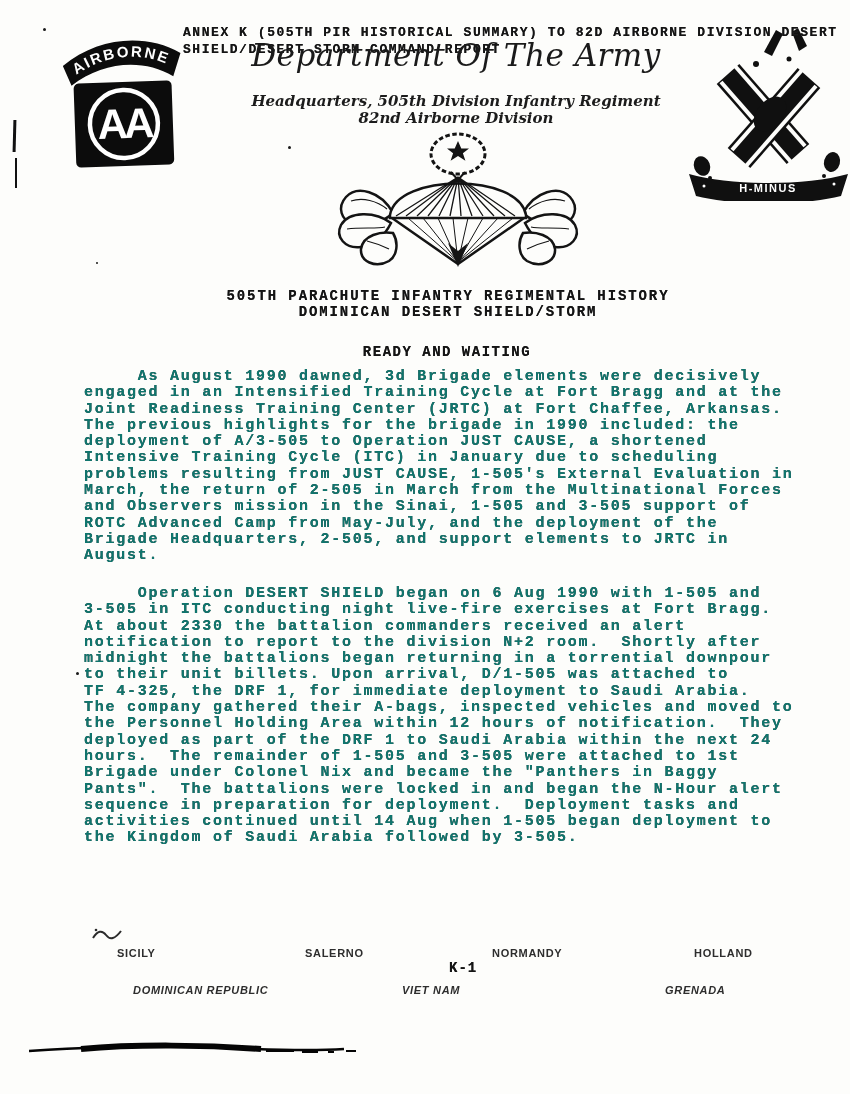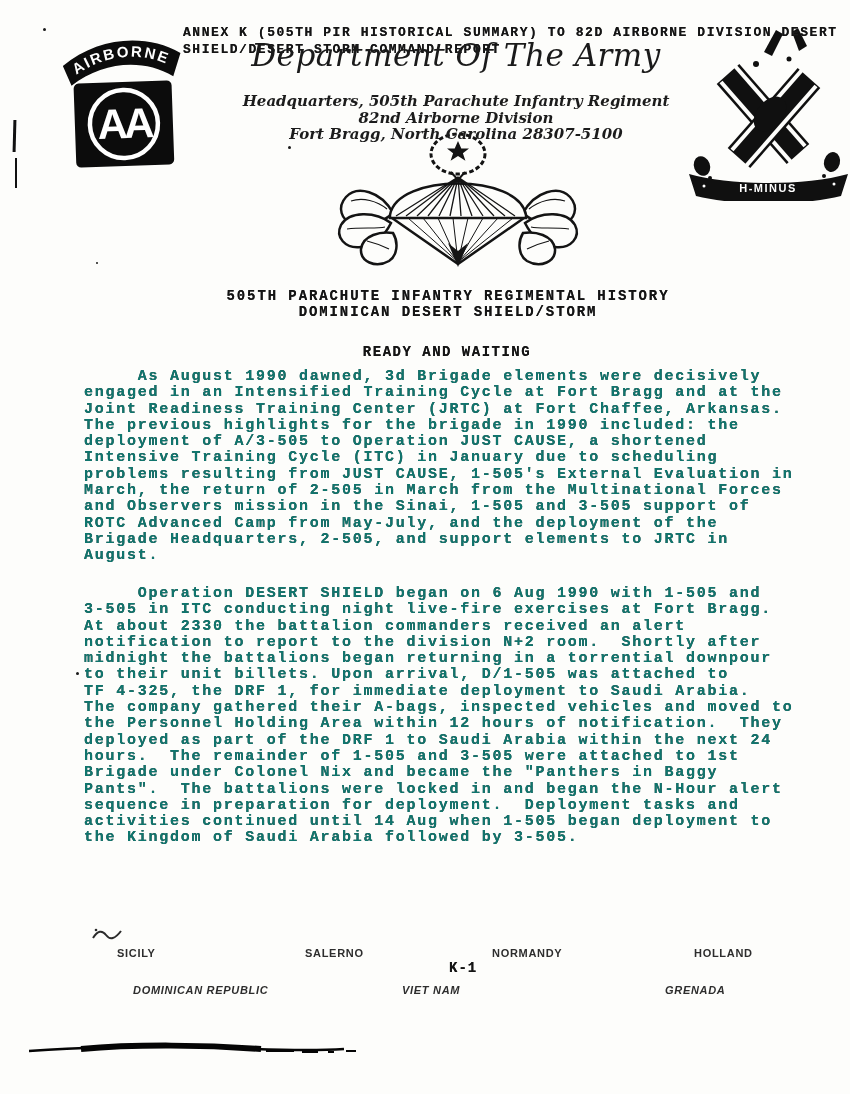--- a/index.html
+++ b/index.html
@@ -119,23 +119,22 @@
     <path d="M125,46 L63,85 M125,46 L73,85 M125,46 L84,85 M125,46 L95,85 M125,46 L106,85 M125,46 L117,85 M125,46 L128,85 M125,46 L139,85 M125,46 L150,85 M125,46 L161,85 M125,46 L172,85 M125,46 L182,85" stroke="#141414" stroke-width="1.3" fill="none"></path>
     <path d="M59,87 L125,133 M191,87 L125,133" stroke="#141414" stroke-width="2.5"></path>
     <path d="M75,87 L125,131 M90,87 L125,131 M105,87 L125,131 M120,87 L125,131 M135,87 L125,131 M150,87 L125,131 M165,87 L125,131 M180,87 L125,131" stroke="#141414" stroke-width="1" fill="none"></path>
     <path d="M115,112 L125,136 L135,112 L125,120 Z" fill="#141414"></path>
   </svg>
 
   <div id="annex1" class="typed annex-line">ANNEX K (505TH PIR HISTORICAL SUMMARY) TO 82D AIRBORNE DIVISION DESERT</div>
   <div id="annex2" class="typed annex-line">SHIELD/DESERT STORM COMMAND REPORT</div>
 
   <div class="script-title">Department Of The Army</div>
-  <div id="addr1" class="address">Headquarters, 505th Parachute Infantry Regiment</div>
+  <div id="addr1" class="address">Headquarters, 505th Division Infantry Regiment</div>
   <div id="addr2" class="address">82nd Airborne Division</div>
-  <div id="addr3" class="address">Fort Bragg, North Carolina 28307-5100</div>
 
   <div id="title1" class="typed title-line">505TH PARACHUTE INFANTRY REGIMENTAL HISTORY</div>
   <div id="title2" class="typed title-line">DOMINICAN DESERT SHIELD/STORM</div>
   <div id="section-heading" class="typed">READY AND WAITING</div>
 
   <pre id="para1" class="body-text">     As August 1990 dawned, 3d Brigade elements were decisively
 engaged in an Intensified Training Cycle at Fort Bragg and at the
 Joint Readiness Training Center (JRTC) at Fort Chaffee, Arkansas.
 The previous highlights for the brigade in 1990 included: the
 deployment of A/3-505 to Operation JUST CAUSE, a shortened

